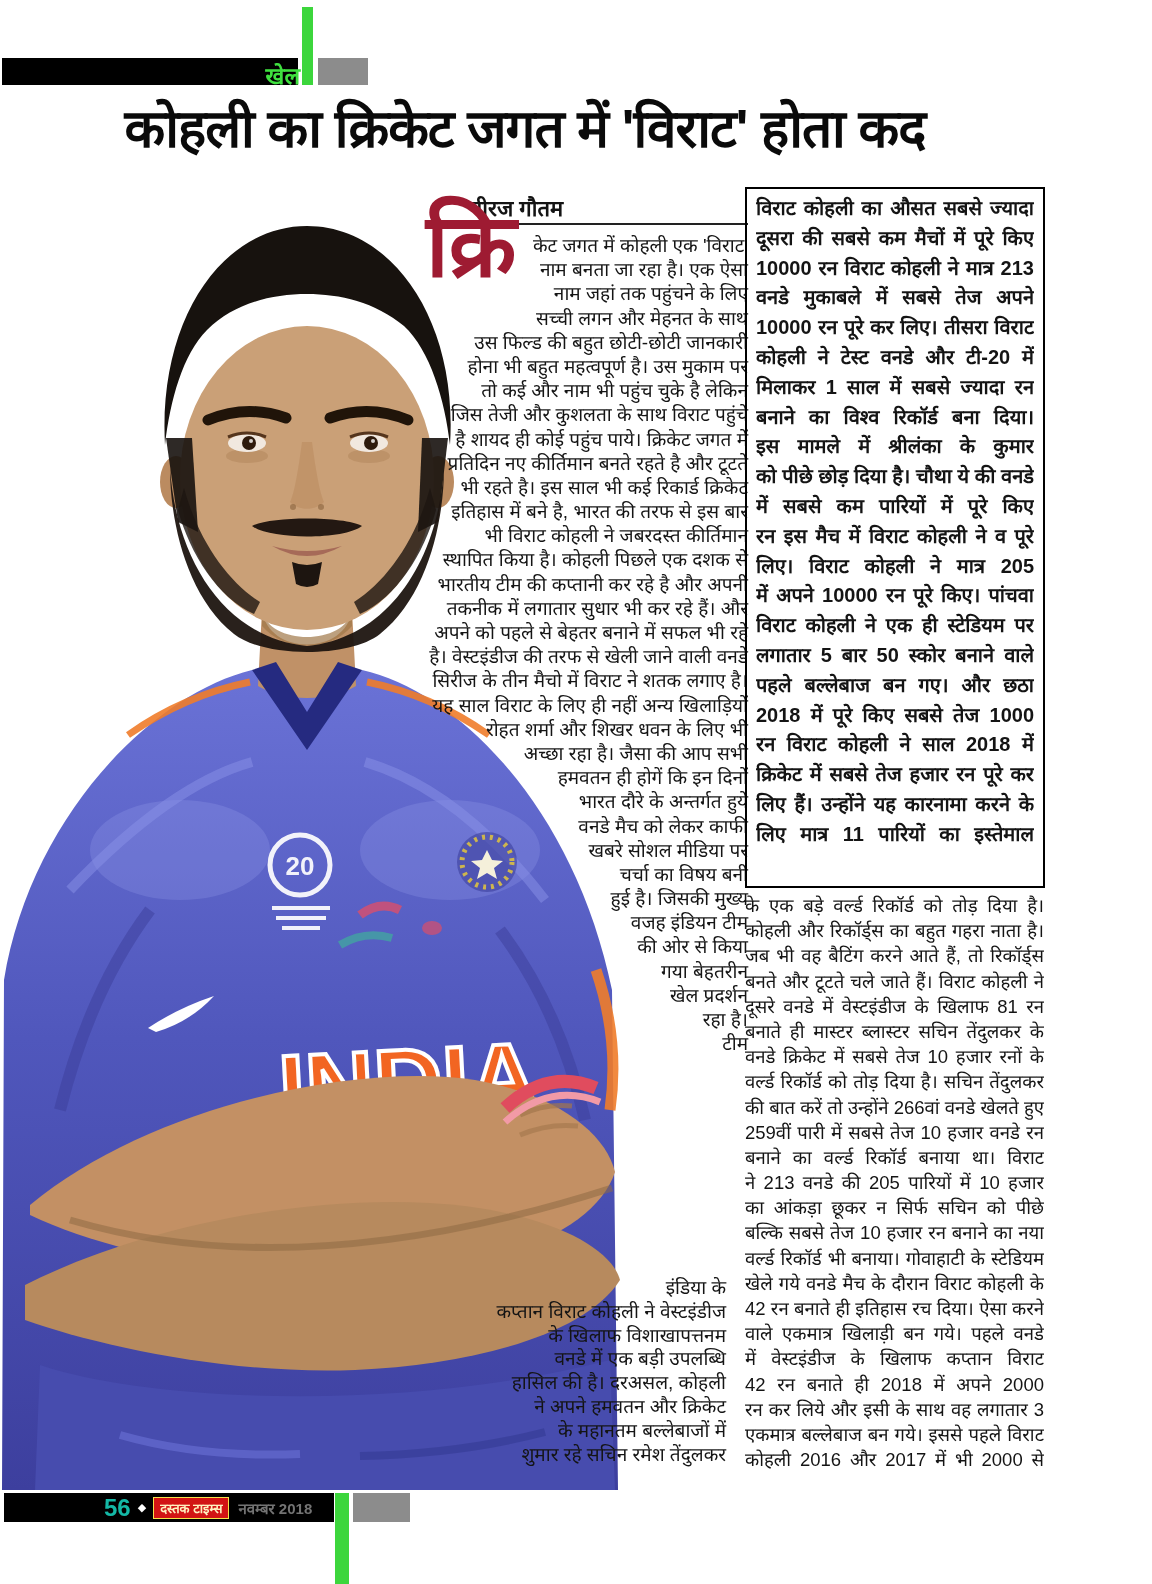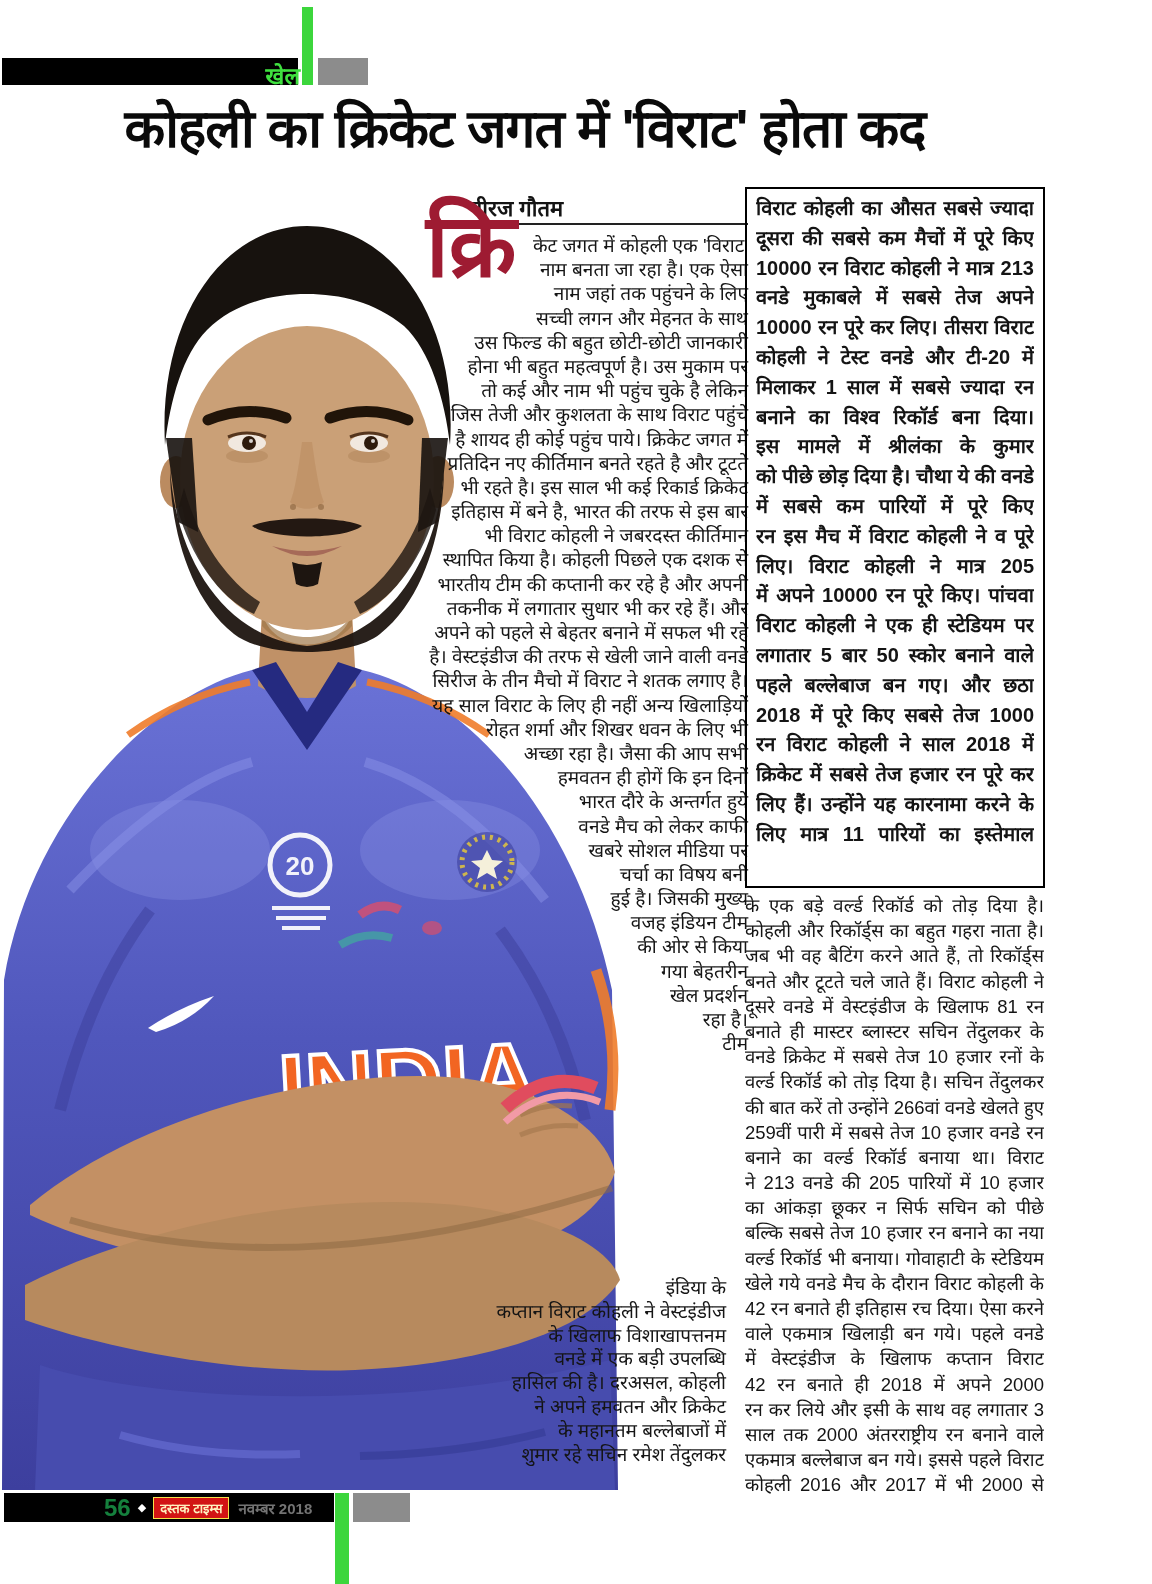--- a/index.html
+++ b/index.html
@@ -27,21 +27,21 @@
   .stats-box{left:745px;top:187px;width:300px;height:701px;border:2px solid #000;
              box-sizing:border-box;padding:5px 9px;}
   .stats-box .tline{font-size:20px;font-weight:600;line-height:29.8px;height:29.8px;
                     overflow:hidden;text-align:justify;text-align-last:justify;}
   .right-col{left:745px;top:893px;width:299px;}
   .right-col .tline{font-size:18.5px;line-height:25.2px;height:25.2px;overflow:hidden;
                     text-align:justify;text-align-last:justify;}
   
   .footbar{left:4px;top:1493px;width:330px;height:29px;background:#000;display:flex;
            align-items:center;}
-  .foot-page{margin-left:100px;color:#15803d;font-size:24px;font-weight:800;line-height:29px;}
+  .foot-page{margin-left:100px;color:#14b8a6;font-size:24px;font-weight:800;line-height:29px;}
   .foot-sep{color:#ffffff;font-size:11px;margin:0 7px;}
   .foot-logo{background:#d21414;border:1px solid #f5e34a;color:#fff2c0;font-size:13px;
              font-weight:bold;padding:1px 6px;white-space:nowrap;}
   .foot-date{color:#737373;font-size:15px;font-weight:bold;margin-left:9px;white-space:nowrap;}
   .green-vbar-bot{left:335px;top:1493px;width:14px;height:91px;background:#3cd63c;}
   .gray-block-bot{left:353px;top:1493px;width:57px;height:29px;background:#8c8c8c;}
 </style>
 </head>
 <body>
 
@@ -235,21 +235,20 @@
       <div class="tline">ने 213 वनडे की 205 पारियों में 10 हजार रनों</div>
       <div class="tline">का आंकड़ा छूकर न सिर्फ सचिन को पीछे छोड़ा,</div>
       <div class="tline">बल्कि सबसे तेज 10 हजार रन बनाने का नया</div>
       <div class="tline">वर्ल्ड रिकॉर्ड भी बनाया। गोवाहाटी के स्टेडियम में</div>
       <div class="tline">खेले गये वनडे मैच के दौरान विराट कोहली के</div>
       <div class="tline">42 रन बनाते ही इतिहास रच दिया। ऐसा करने</div>
       <div class="tline">वाले एकमात्र खिलाड़ी बन गये। पहले वनडे मैच</div>
       <div class="tline">में वेस्टइंडीज के खिलाफ कप्तान विराट कोहली</div>
       <div class="tline">42 रन बनाते ही 2018 में अपने 2000 अंतरराष्ट्रीय</div>
       <div class="tline">रन कर लिये और इसी के साथ वह लगातार 3</div>
-      <div class="tline">साल तक 2000 अंतरराष्ट्रीय रन बनाने वाले</div>
       <div class="tline">एकमात्र बल्लेबाज बन गये। इससे पहले विराट</div>
       <div class="tline">कोहली 2016 और 2017 में भी 2000 से</div>
     </div>
 
   <div class="abs footbar">
     <span class="foot-page">56</span>
     <span class="foot-sep">◆</span>
     <span class="foot-logo">दस्तक टाइम्स</span>
     <span class="foot-date">नवम्बर 2018</span>
   </div>

